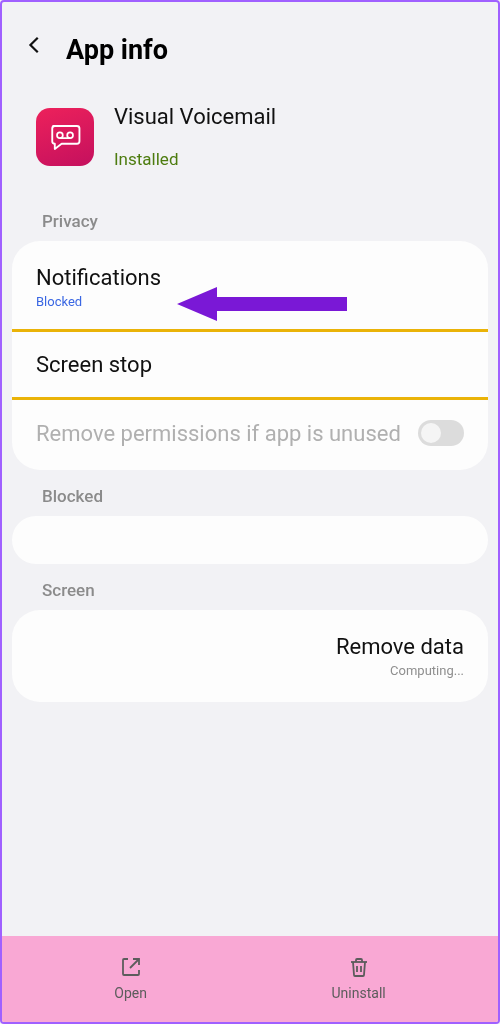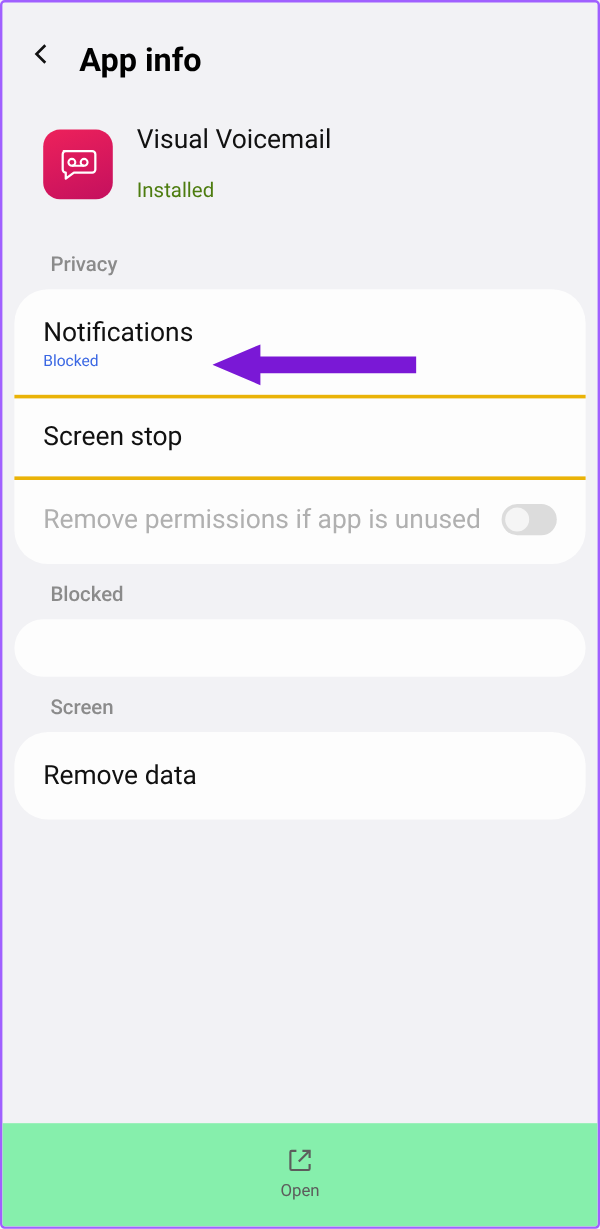--- a/index.html
+++ b/index.html
@@ -52,21 +52,21 @@
       background: #fdfdfd;
       margin: 0 10px;
       border-radius: 28px;
       padding: 4px 0;
     }
     .row {
       padding: 20px 24px;
       border-bottom: 3px solid #eab308;
       cursor: pointer;
     }
-    .row:last-child { border-bottom: none; }
+    .row:last-child { border-bottom: none; text-align: right; }
     .row-title { font-size: 22px; font-weight: 400; color: #111; }
     .row-sub { font-size: 13px; color: #3a67e3; margin-top: 4px; }
     .row-sub.gray { color: #8f8f8f; }
     .row.disabled .row-title { color: #b0b0b0; font-size: 22px; }
     .row.flex {
       display: flex;
       align-items: center;
       justify-content: space-between;
       gap: 12px;
     }
@@ -82,21 +82,21 @@
       position: absolute;
       left: 3px; top: 3px;
       width: 20px; height: 20px;
       background: #f5f5f5;
       border-radius: 50%;
     }
     .bottom-bar {
       position: absolute;
       left: 0; right: 0; bottom: 0;
       height: 86px;
-      background: #86efac;
+      background: #f9a8d4;
       display: flex;
       justify-content: space-around;
       align-items: center;
       padding: 8px 20px 10px 20px;
     }
     .bb-item {
       display: flex;
       flex-direction: column;
       align-items: center;
       gap: 6px;
@@ -161,31 +161,41 @@
 <div class="card">
   <div class="row">
   </div>
 </div>
 
 <div class="section-label">Screen</div>
 
 <div class="card">
   <div class="row" style="border-bottom:none;">
     <div class="row-title">Remove data</div>
+    <div class="row-sub gray">Computing...</div>
   </div>
 </div>
 
 <div class="arrow">
   <svg viewBox="0 0 170 38">
     <path d="M0 19 L40 2 L40 12 L170 12 L170 26 L40 26 L40 36 Z" fill="#7a18d6"></path>
   </svg>
 </div>
 
 <div class="bottom-bar">
   <div class="bb-item">
     <svg viewBox="0 0 24 24" fill="none" stroke="#5c5c5c" stroke-width="1.8">
       <path d="M9 4 H5 a1 1 0 0 0 -1 1 v14 a1 1 0 0 0 1 1 h14 a1 1 0 0 0 1 -1 v-4"></path>
       <path d="M14 4 h6 v6"></path>
       <path d="M20 4 L11 13"></path>
     </svg>
     <div class="bb-label">Open</div>
   </div>
+  <div class="bb-item">
+    <svg viewBox="0 0 24 24" fill="none" stroke="#5c5c5c" stroke-width="1.8">
+      <path d="M4 7 h16"></path>
+      <path d="M9 7 V5 a1 1 0 0 1 1 -1 h4 a1 1 0 0 1 1 1 v2"></path>
+      <path d="M6 7 l1 13 a1 1 0 0 0 1 1 h8 a1 1 0 0 0 1 -1 l1 -13"></path>
+      <path d="M10 11 v6 M14 11 v6"></path>
+    </svg>
+    <div class="bb-label">Uninstall</div>
+  </div>
 </div>
 
 </body></html>

